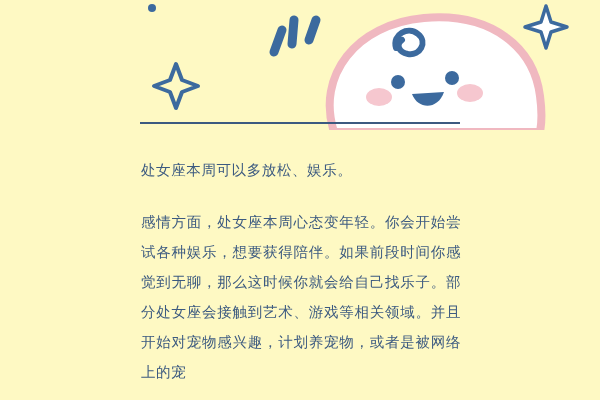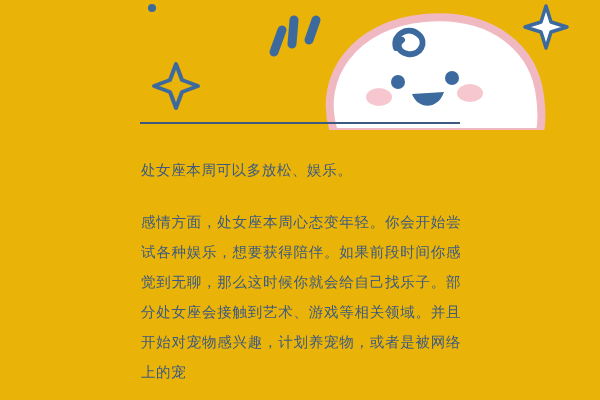--- a/index.html
+++ b/index.html
@@ -10,21 +10,21 @@
     width: 600px;
     height: 400px;
     background: #ffffff;
     font-family: "Liberation Sans", sans-serif;
     overflow: hidden;
   }
   .page {
     position: relative;
     width: 600px;
     height: 400px;
-    background: #eab308;
+    background: #fef9c3;
     overflow: hidden;
     font-family: Liberation Serif, serif;
   }
   .art {
     position: absolute;
     top: 0;
     left: 0;
     width: 600px;
     height: 130px;
   }

